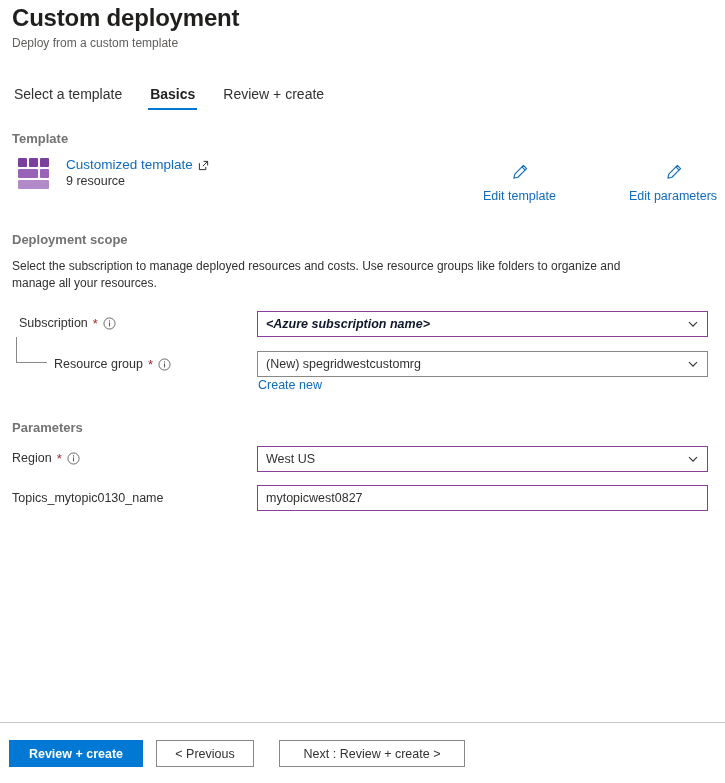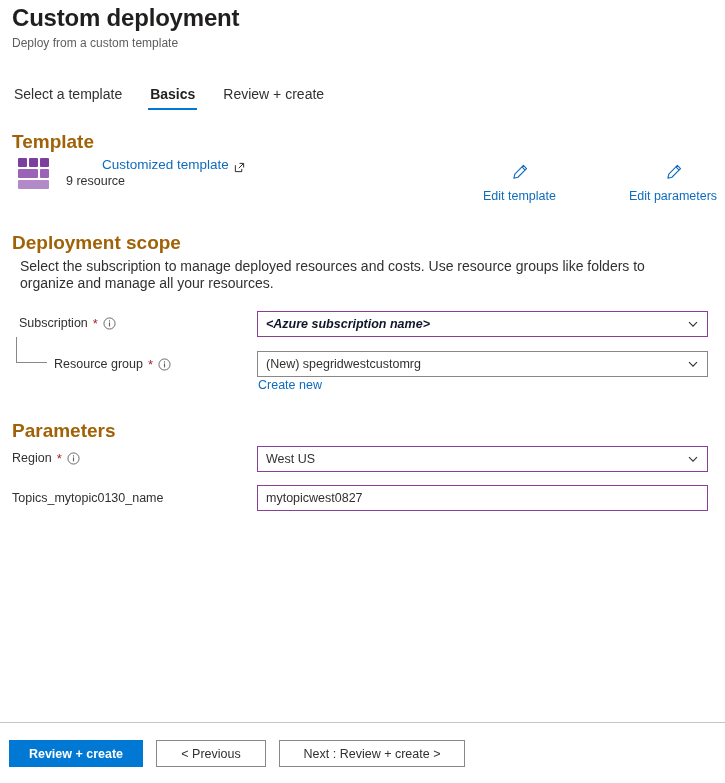--- a/index.html
+++ b/index.html
@@ -35,60 +35,60 @@
   }
   .tab.active { font-weight: 700; color: #201f1e; }
   .tab.active::after {
     content: ""; position: absolute; left: 0; right: 0; bottom: 0;
     height: 2px; background: #0078d4;
   }
 
   
   .section-title {
     position: absolute; left: 12px;
-    font-size: 19px; font-weight: 700; color: #a16207;
+    font-size: 13px; font-weight: 700; color: #737373;
   }
   #tpl-heading { top: 131px; }
   #scope-heading { top: 232px; }
   #params-heading { top: 420px; }
 
   
   .tpl-row { position: absolute; left: 18px; top: 156px; display: flex; gap: 12px; }
   .tpl-icon { width: 36px; height: 32px; position: relative; margin-top: 2px; }
   .tpl-icon i {
     position: absolute; display: block; border-radius: 1px;
   }
   .tb1 { left: 0;  top: 0;  width: 9px;  height: 9px; background: #7b3f9d; }
   .tb2 { left: 11px; top: 0; width: 9px;  height: 9px; background: #7b3f9d; }
   .tb3 { left: 22px; top: 0; width: 9px;  height: 9px; background: #7b3f9d; }
   .tb4 { left: 0;  top: 11px; width: 20px; height: 9px; background: #9a63b8; }
   .tb5 { left: 22px; top: 11px; width: 9px; height: 9px; background: #9a63b8; }
   .tb6 { left: 0;  top: 22px; width: 31px; height: 9px; background: #b28ac9; }
 
   .tpl-text { display: flex; flex-direction: column; gap: 2px; padding-top: 1px; }
-  .tpl-link-row { display: flex; align-items: center; gap: 5px; margin-left: 36px; }
+  .tpl-link-row { display: flex; align-items: flex-start; gap: 5px; }
   .link {
     color: #0f6cbd; font-size: 13.5px; cursor: pointer;
   }
   .ext-icon { width: 11px; height: 11px; display: inline-block; }
   .tpl-sub { font-size: 12.5px; color: #323130; }
 
   
   .edit-action {
     position: absolute; display: flex; flex-direction: column;
     align-items: center; gap: 3px; cursor: pointer;
   }
   #edit-template-action { left: 463px; top: 163px; width: 113px; }
   #edit-parameters-action { left: 613px; top: 163px; width: 120px; }
   .edit-action .lbl { color: #0f6cbd; font-size: 12.5px; }
 
   
   .scope-desc {
-    position: absolute; left: 20px; top: 258px; width: 640px;
-    font-size: 14px; color: #323130; line-height: 17px;
+    position: absolute; left: 12px; top: 258px; width: 640px;
+    font-size: 12px; color: #323130; line-height: 17px;
   }
 
   
   .form-label {
     position: absolute; font-size: 12.5px; color: #323130;
     display: flex; align-items: center; gap: 5px; white-space: nowrap;
   }
   .req { color: #a4262c; font-size: 13px; line-height: 1; }
   .info-icon { width: 13px; height: 13px; display: inline-block; }
 
@@ -131,21 +131,21 @@
     display: flex; align-items: center; justify-content: center;
     cursor: pointer; white-space: nowrap;
   }
   .btn.primary {
     left: 9px; width: 134px; background: #0078d4; color: #fff;
     font-weight: 700; border: 1px solid #0078d4;
   }
   .btn.secondary {
     background: #fff; color: #323130; border: 1px solid #8a8886;
   }
-  #prev-button { left: 156px; width: 110px; }
+  #prev-button { left: 156px; width: 98px; }
   #next-button { left: 279px; width: 186px; }
 </style>
 </head>
 <body>
 
 <div class="page">
 
   <div class="page-title">Custom deployment</div>
   <div class="page-subtitle">Deploy from a custom template</div>
 

